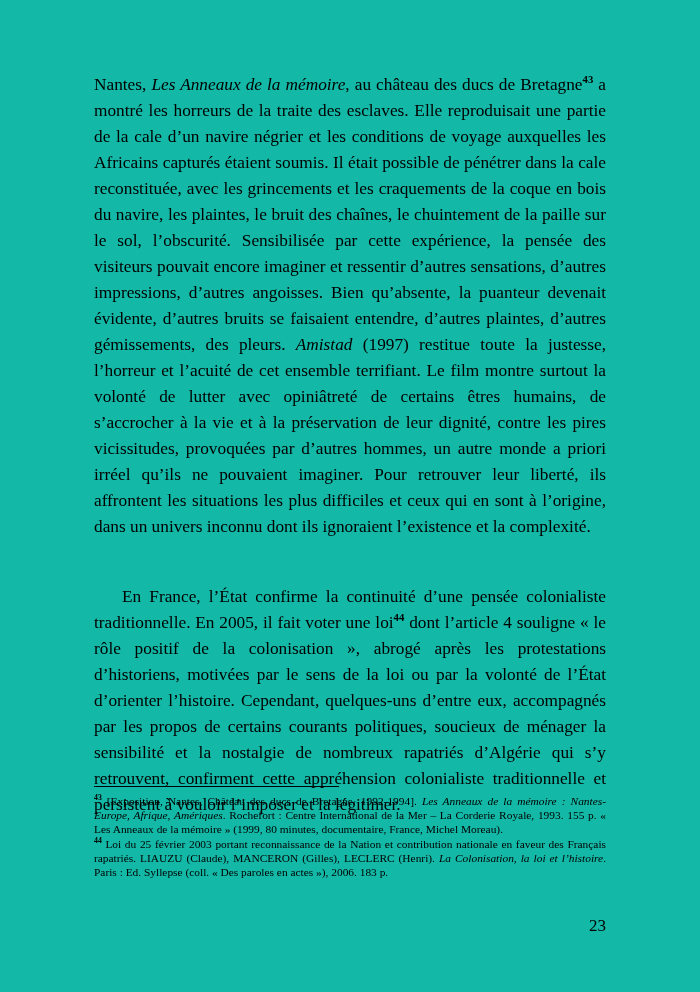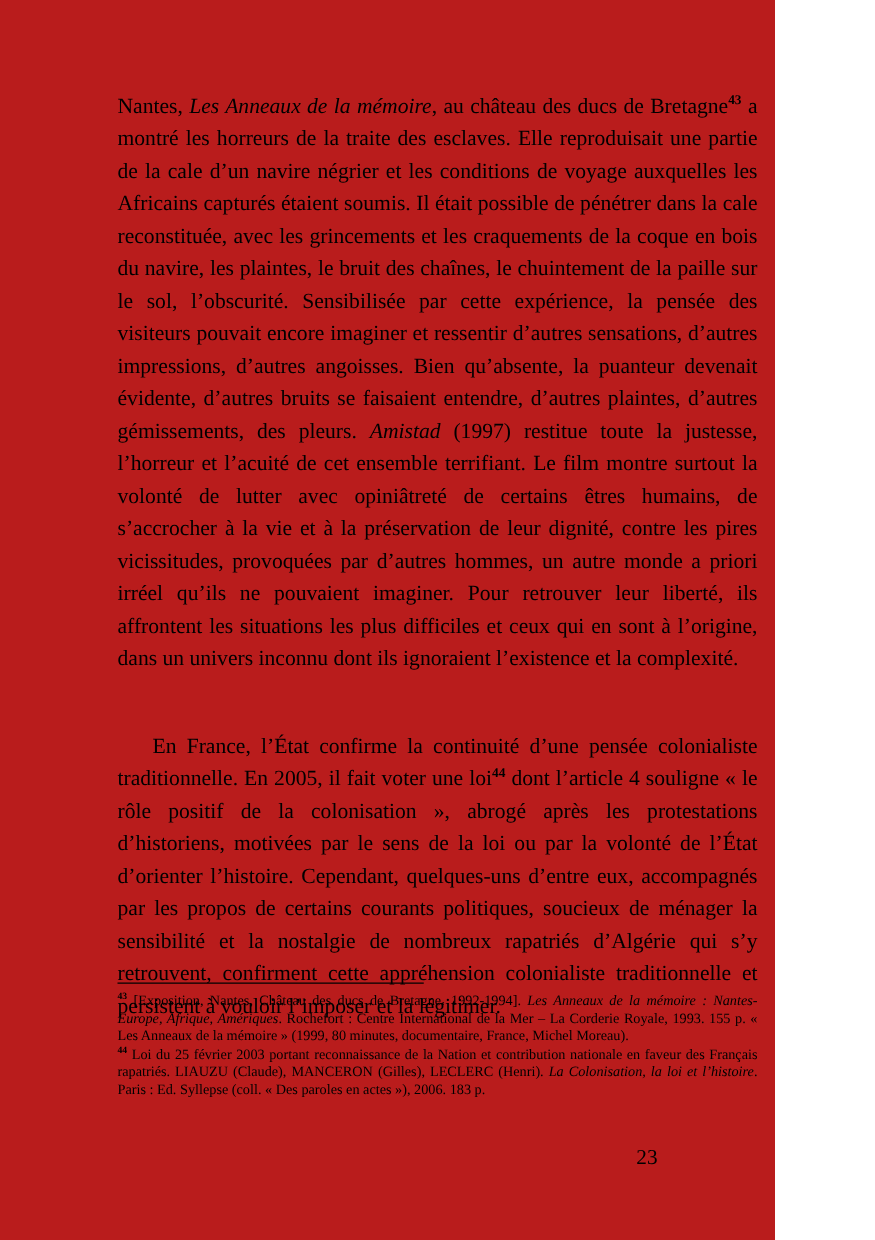--- a/index.html
+++ b/index.html
@@ -6,23 +6,23 @@
     margin: 0;
     padding: 0;
     background: #ffffff;
   }
   body {
     font-family: "Liberation Serif", "DejaVu Serif", serif;
     color: #000000;
   }
   .page {
     position: relative;
-    width: 620px;
+    width: 700px;
     height: 992px;
-    background: #b91c1c;
+    background: #14b8a6;
     overflow: hidden;
     box-sizing: border-box;
   }
   .text-column {
     position: absolute;
     left: 94px;
     top: 72px;
     width: 512px;
   }
   .body-par {

